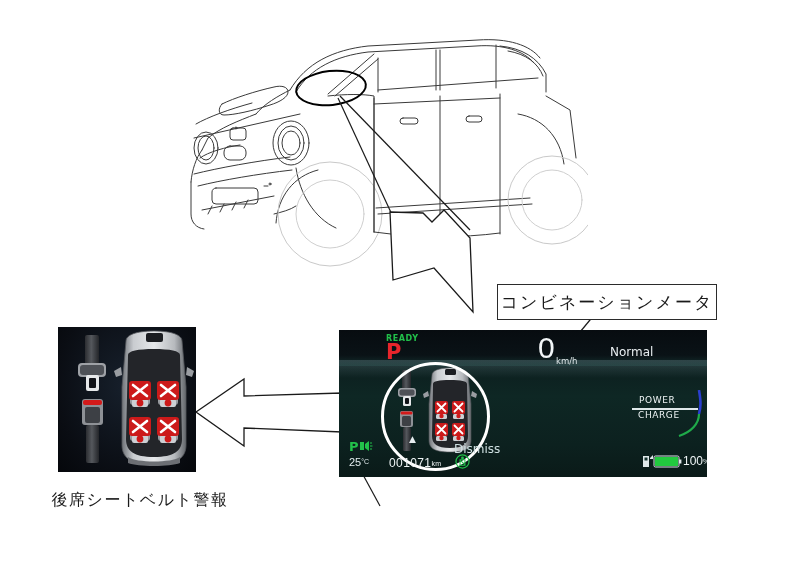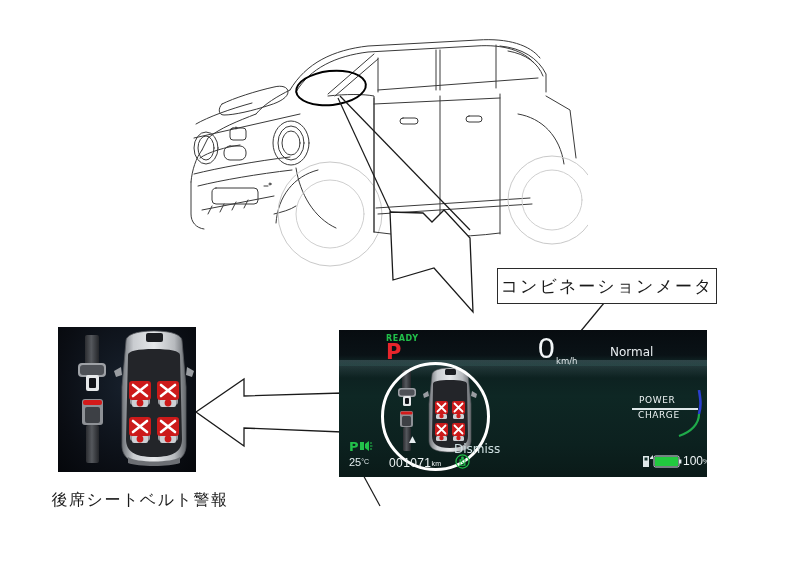--- a/index.html
+++ b/index.html
@@ -22,20 +22,21 @@
   
   .leader{position:absolute;left:0;top:0;width:800px;height:561px;pointer-events:none;}
 
   
   .callout{
     position:absolute;border:1.4px solid #2b2b2b;background:#fff;
     display:flex;align-items:center;justify-content:center;
     font-size:17px;color:#1a1a1a;letter-spacing:2px;
     font-family:Liberation Sans, sans-serif;
     white-space:nowrap;
+    margin-top:16px;
   }
   #callout-meter{left:497px;top:268px;width:218px;height:34px;}
   #label-defect{position:absolute;left:382px;top:508px;width:205px;height:34px;
     display:flex;align-items:center;justify-content:center;
     font-size:17px;color:#1a1a1a;letter-spacing:2px;
     font-family:"DejaVu Sans", sans-serif;white-space:nowrap;
     border-bottom:1.4px solid #2b2b2b;}
   #label-rear-belt{position:absolute;left:40px;top:478px;width:200px;height:28px;
     display:flex;align-items:center;justify-content:center;
     font-size:16px;color:#1a1a1a;letter-spacing:1.5px;

